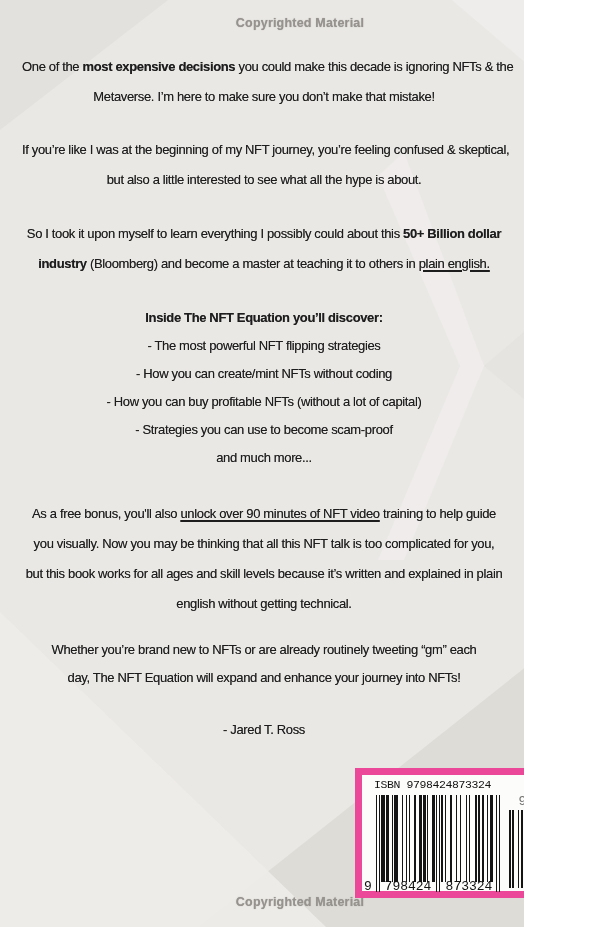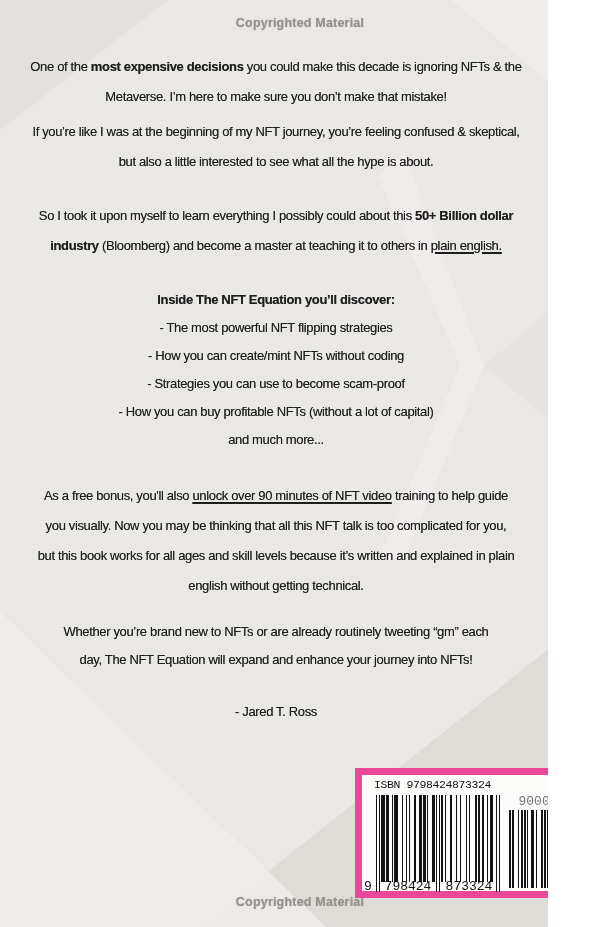--- a/index.html
+++ b/index.html
@@ -1,39 +1,38 @@
 <!DOCTYPE html>
 <html><head>
 <meta charset="utf-8">
 <style>
   html,body{margin:0;padding:0;background:#fff;}
   .page{
     position:relative;width:524px;height:927px;overflow:hidden;
     background:#eae8e5;color:#1d1d1d;
     font-family:"Liberation Sans",sans-serif;
-    padding-left:24px;
   }
   .bg-svg{position:absolute;left:0;top:0;z-index:0;}
   .watermark{
     position:absolute;left:0;width:600px;text-align:center;z-index:1;
     font-size:12.5px;font-weight:700;color:#96938f;letter-spacing:.2px;
     text-shadow:0 0 1px rgba(140,137,133,.7);
   }
   .wm-top{top:16px;}
   .wm-bottom{top:895px;}
   #text-blocks{
     position:absolute;left:22px;top:52px;right:18px;z-index:2;
     font-size:13px;letter-spacing:-0.35px;
     text-shadow:0 0 .4px rgba(10,10,10,.55);
     text-align:center;
   }
   .line{line-height:30px;white-space:nowrap;}
   .block-discover-list .line,
   .block-para-whether .line{line-height:28px;}
-  .block-para-journey{margin-top:5px;}
+  .block-para-journey{margin-top:23px;}
   .block-para-industry{margin-top:24px;}
   .block-discover-list{margin-top:25px;}
   .block-para-bonus{margin-top:27px;}
   .block-para-whether{margin-top:17px;}
   .block-author-signature{margin-top:23px;}
   .b{font-weight:700;}
   .u{text-decoration:underline;text-underline-offset:2px;text-decoration-thickness:1.5px;}
 
   
   .barcode-box{
@@ -88,22 +87,22 @@
         <div class="line"><span>but also a little interested to see what all the hype is about.</span></div>
       </div>
       <div class="block block-para-industry">
         <div class="line"><span>So I took it upon myself to learn everything I possibly could about this </span><span class="b">50+ Billion dollar</span></div>
         <div class="line"><span class="b">industry</span><span> (Bloomberg) and become a master at teaching it to others in </span><span class="u">plain english.</span></div>
       </div>
       <div class="block block-discover-list">
         <div class="line"><span class="b">Inside The NFT Equation you’ll discover:</span></div>
         <div class="line"><span>- The most powerful NFT flipping strategies</span></div>
         <div class="line"><span>- How you can create/mint NFTs without coding</span></div>
+        <div class="line"><span>- How you can buy profitable NFTs (without a lot of capital)</span></div>
         <div class="line"><span>- Strategies you can use to become scam-proof</span></div>
-        <div class="line"><span>- How you can buy profitable NFTs (without a lot of capital)</span></div>
         <div class="line"><span>and much more...</span></div>
       </div>
       <div class="block block-para-bonus">
         <div class="line"><span>As a free bonus, you'll also </span><span class="u">unlock over 90 minutes of NFT video</span><span> training to help guide</span></div>
         <div class="line"><span>you visually. Now you may be thinking that all this NFT talk is too complicated for you,</span></div>
         <div class="line"><span>but this book works for all ages and skill levels because it’s written and explained in plain</span></div>
         <div class="line"><span>english without getting technical.</span></div>
       </div>
       <div class="block block-para-whether">
         <div class="line"><span>Whether you’re brand new to NFTs or are already routinely tweeting “gm” each</span></div>

